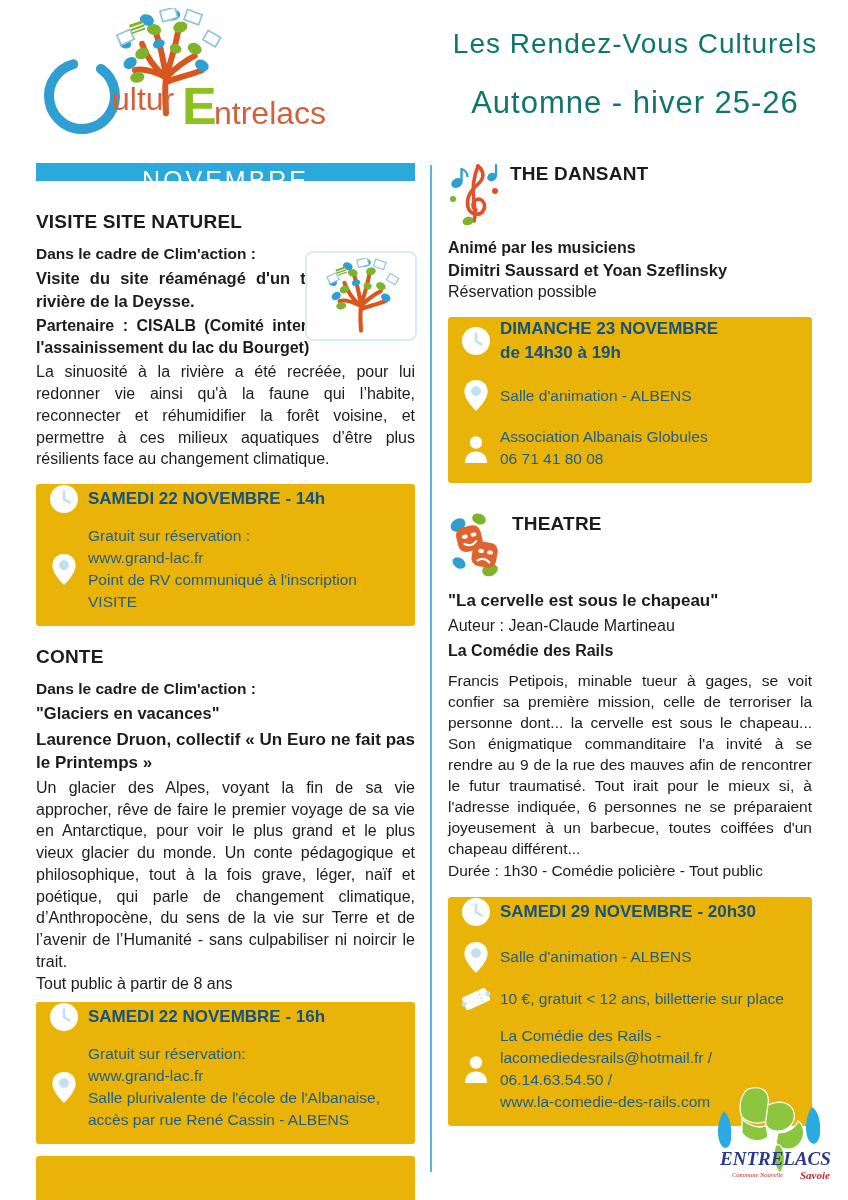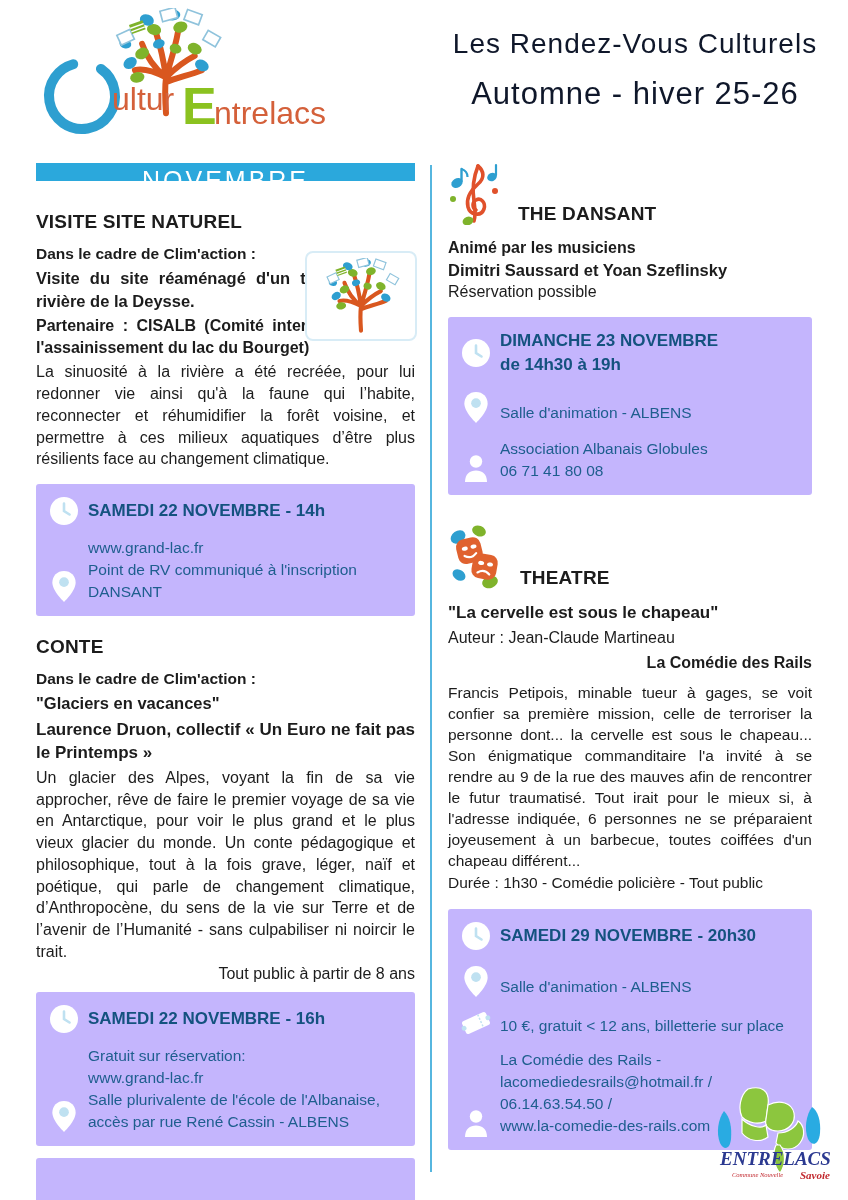--- a/index.html
+++ b/index.html
@@ -1,51 +1,51 @@
 <!DOCTYPE html>
 <html><head>
 <meta charset="utf-8">
 <style>
   html,body{margin:0;padding:0;background:#fff;}
   .page{position:relative;width:848px;height:1200px;background:#ffffff;
         font-family:"Liberation Sans",sans-serif;color:#1c1c1c;overflow:hidden;}
 
   
   .logo-svg{position:absolute;left:26px;top:4px;}
-  .masthead{position:absolute;left:436px;top:28px;width:398px;text-align:center;color:#0f172a;}
+  .masthead{position:absolute;left:436px;top:28px;width:398px;text-align:center;color:#0f766e;}
   .masthead .l1{font-size:28px;letter-spacing:1px;}
-  .masthead .l2{font-size:31px;letter-spacing:1px;margin-top:16px;}
+  .masthead .l2{font-size:31px;letter-spacing:1px;margin-top:25px;}
 
   
   .col-left{position:absolute;left:36px;top:163px;width:379px;}
   .col-right{position:absolute;left:448px;top:163px;width:364px;}
   .v-divider{position:absolute;left:430px;top:165px;width:2px;height:1007px;background:#56B6DF;}
 
   .banner{height:18px;background:#2BA8DC;color:#fff;text-align:center;
           font-size:25px;letter-spacing:3px;line-height:35px;margin-bottom:30px;}
 
   .sec-h{font-size:19px;font-weight:bold;letter-spacing:.2px;margin:0 0 10px 0;}
   .b{font-weight:bold;}
   p{margin:0;}
   .txt{font-size:15.5px;line-height:1.36;}
   .just{text-align:justify;}
-  .mb2{margin-bottom:3px;} .mb8{margin-bottom:8px;text-align:right;} .mb14{margin-bottom:14px;}
+  .mb2{margin-bottom:3px;} .mb8{margin-bottom:8px;} .mb14{margin-bottom:14px;}
 
   .tree-thumb{position:absolute;right:-2px;top:40px;width:108px;height:86px;
               border:2px solid #D8ECF6;border-radius:8px;display:flex;align-items:center;justify-content:center;background:#fff;}
 
-  .infobox{background:#c4b5fd;border-radius:3px;padding:12px 8px 13px 4px;
+  .infobox{background:#eab308;border-radius:3px;padding:0 8px 13px 4px;
            color:#1E5E8E;font-size:15.5px;line-height:1.42;}
   .infobox .ttl{color:#14527F;font-weight:bold;font-size:17px;}
   .irow{display:flex;align-items:center;}
-  .irow + .irow{margin-top:11px;align-items:flex-end;}
+  .irow + .irow{margin-top:11px;}
   .icol{flex:0 0 48px;display:flex;justify-content:center;}
   .tcol{flex:1;padding-right:4px;}
 
-  .hdr-row{display:flex;align-items:flex-end;gap:14px;margin-bottom:12px;}
+  .hdr-row{display:flex;align-items:flex-start;gap:6px;margin-bottom:12px;}
   .hdr-row .sec-h{margin:0;}
 
   .contact-box{position:relative;}
 
   .entrelacs{position:absolute;left:708px;top:1083px;}
 </style>
 </head>
 <body>
 
 <svg width="0" height="0" style="position:absolute">
@@ -133,23 +133,24 @@
           <span class="tcol ttl">SAMEDI 22 NOVEMBRE - 14h</span>
         </div>
         <div class="irow">
           <span class="icol">
             <svg width="26" height="33" viewBox="0 0 26 34">
                 <path d="M13 1C6 1 1 6 1 13c0 9 12 20 12 20s12-11 12-20C25 6 20 1 13 1Z" fill="#fff"></path>
                 <circle cx="13" cy="12.5" r="5" fill="#BFE1F1"></circle>
               </svg>
           </span>
           <span class="tcol">
+            <div>Gratuit sur réservation :</div>
             <div>www.grand-lac.fr</div>
             <div>Point de RV communiqué à l'inscription</div>
-            <div>DANSANT</div>
+            <div>VISITE</div>
           </span>
         </div>
       </div>
     </div>
 
     <div>
       <h2 class="sec-h" style="margin-top:20px">CONTE</h2>
       <p class="txt b mb2">Dans le cadre de Clim'action :</p>
       <p class="txt b mb2" style="font-size:16.5px">"Glaciers en vacances"</p>
       <p class="txt b just mb2" style="font-size:17px">Laurence Druon, collectif « Un Euro ne fait pas le Printemps »</p>

